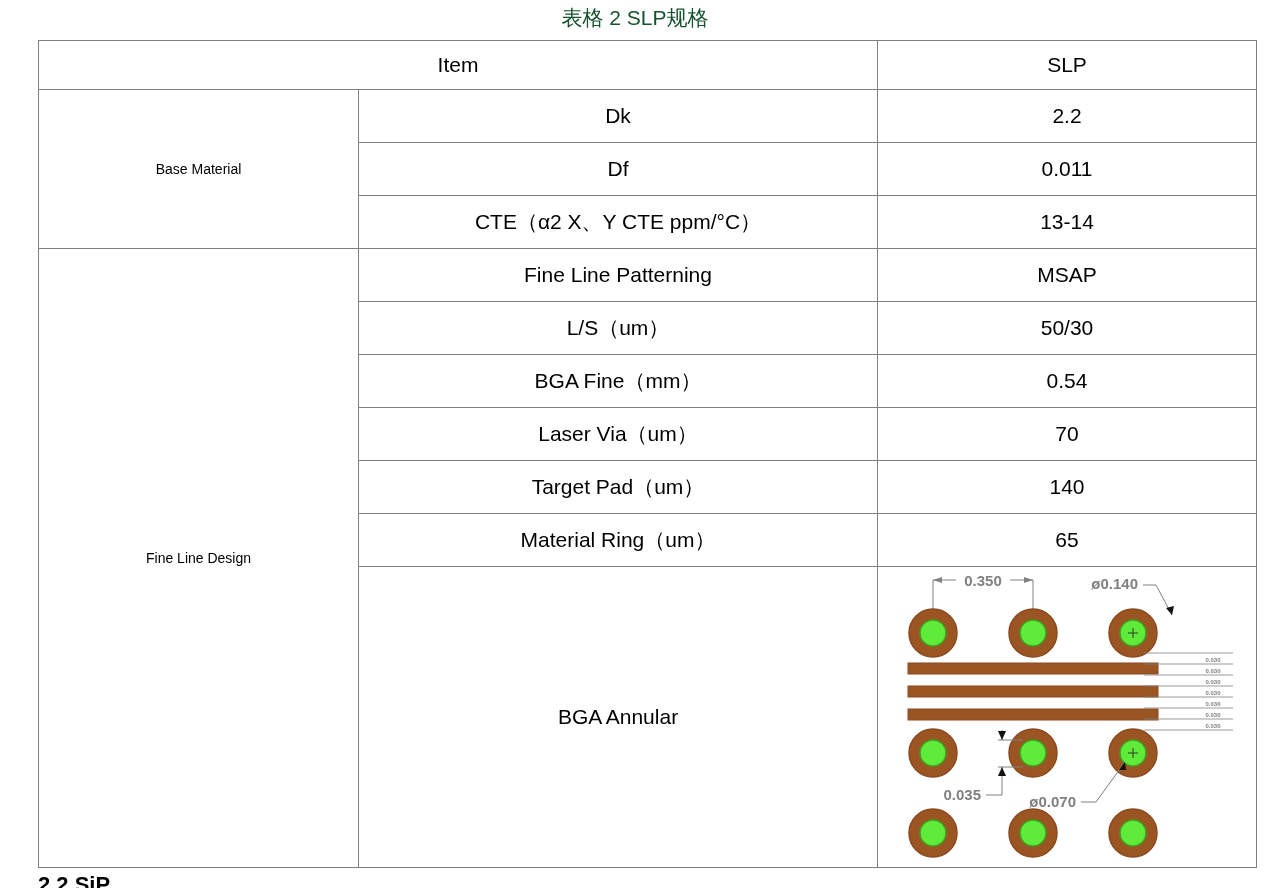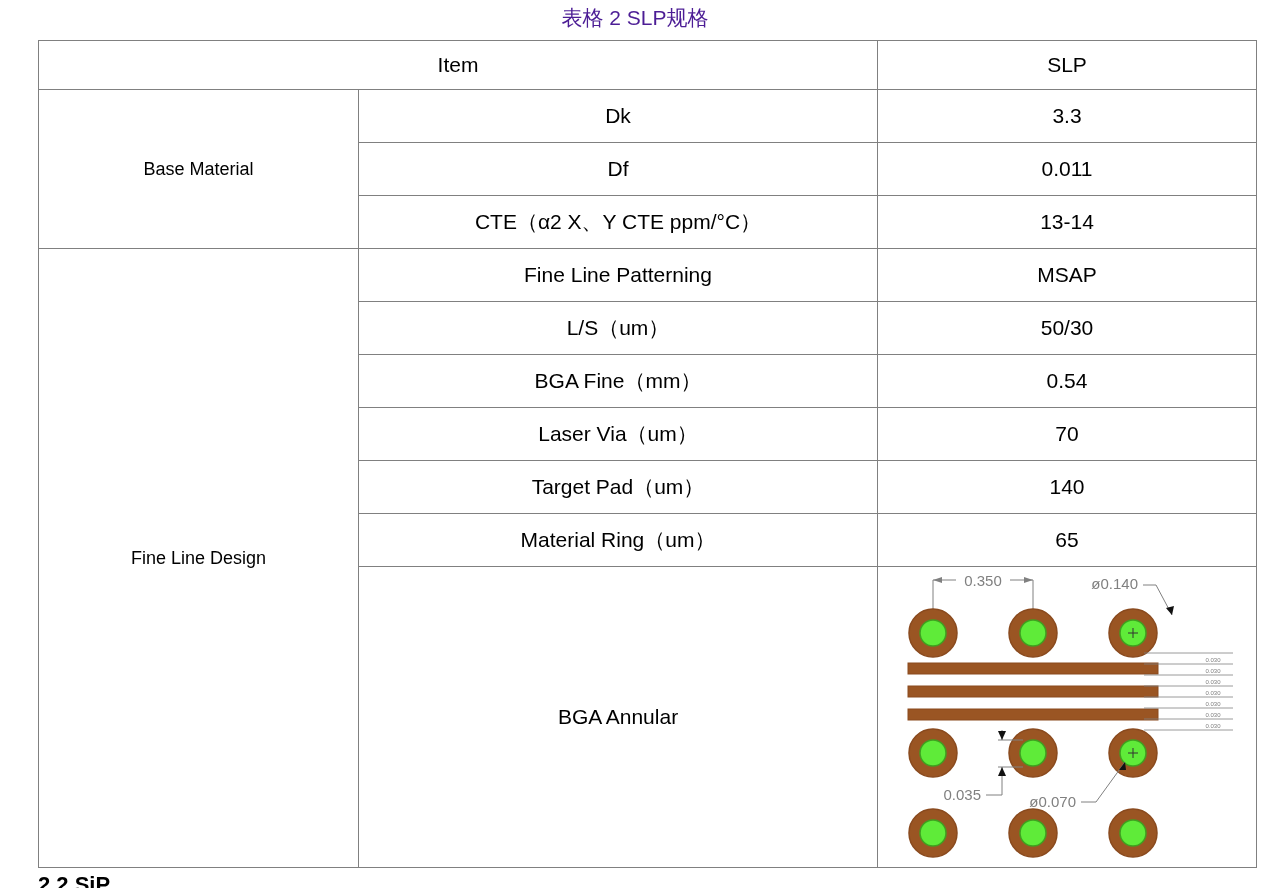--- a/index.html
+++ b/index.html
@@ -18,21 +18,21 @@
 
   
   .doc-title {
     position: absolute;
     left: 0;
     top: 5px;
     width: 1270px;
     text-align: center;
     font-size: 21px;
     line-height: 26px;
-    color: #4c1d95;
+    color: #14532d;
     font-weight: 400;
     letter-spacing: 0px;
   }
 
   
   .spec-table {
     position: absolute;
     left: 38px;
     top: 40px;
     width: 1218px;
@@ -49,24 +49,25 @@
     background: #fff;
   }
   .col-group  { width: 320px; }
   .col-item   { width: 519px; }
   .col-value  { width: 379px; }
 
   .r-head   { height: 49px; }
   .r-normal { height: 53px; }
   .r-diag   { height: 300px; }
 
-  td.group-cell { font-size: 18px; }
+  td.group-cell { font-size: 14px; }
   td.diagram-cell {
     position: relative;
     padding: 0;
+    font-weight: bold;
   }
 
   
   .bga-wrap {
     position: relative;
     width: 379px;
     height: 300px;
   }
   .bga-svg {
     position: absolute;
@@ -101,21 +102,21 @@
   <tbody>
 
     <tr class="r-head">
       <td colspan="2">Item</td>
       <td>SLP</td>
     </tr>
 
     <tr class="r-normal">
       <td class="group-cell" rowspan="3">Base Material</td>
       <td>Dk</td>
-      <td>3.3</td>
+      <td>2.2</td>
     </tr>
     <tr class="r-normal">
       <td>Df</td>
       <td>0.011</td>
     </tr>
     <tr class="r-normal">
       <td>CTE（α2 X、Y CTE ppm/°C）</td>
       <td>13-14</td>
     </tr>
 

